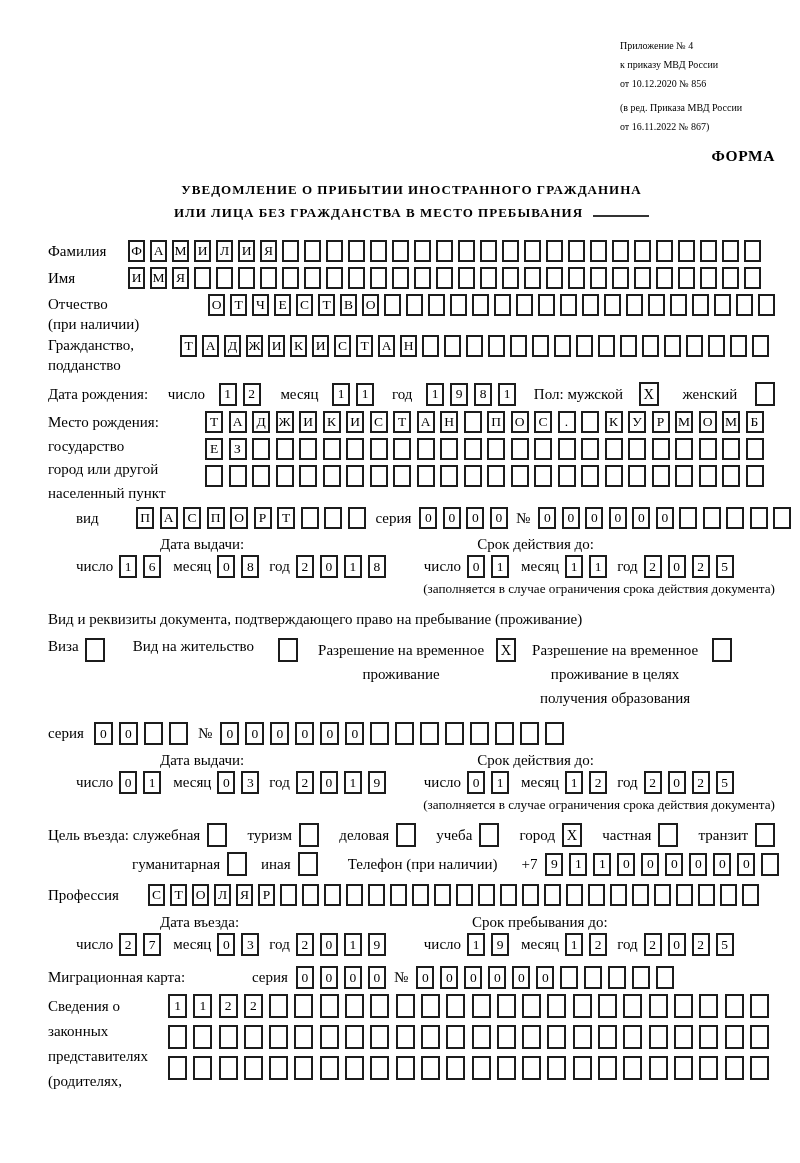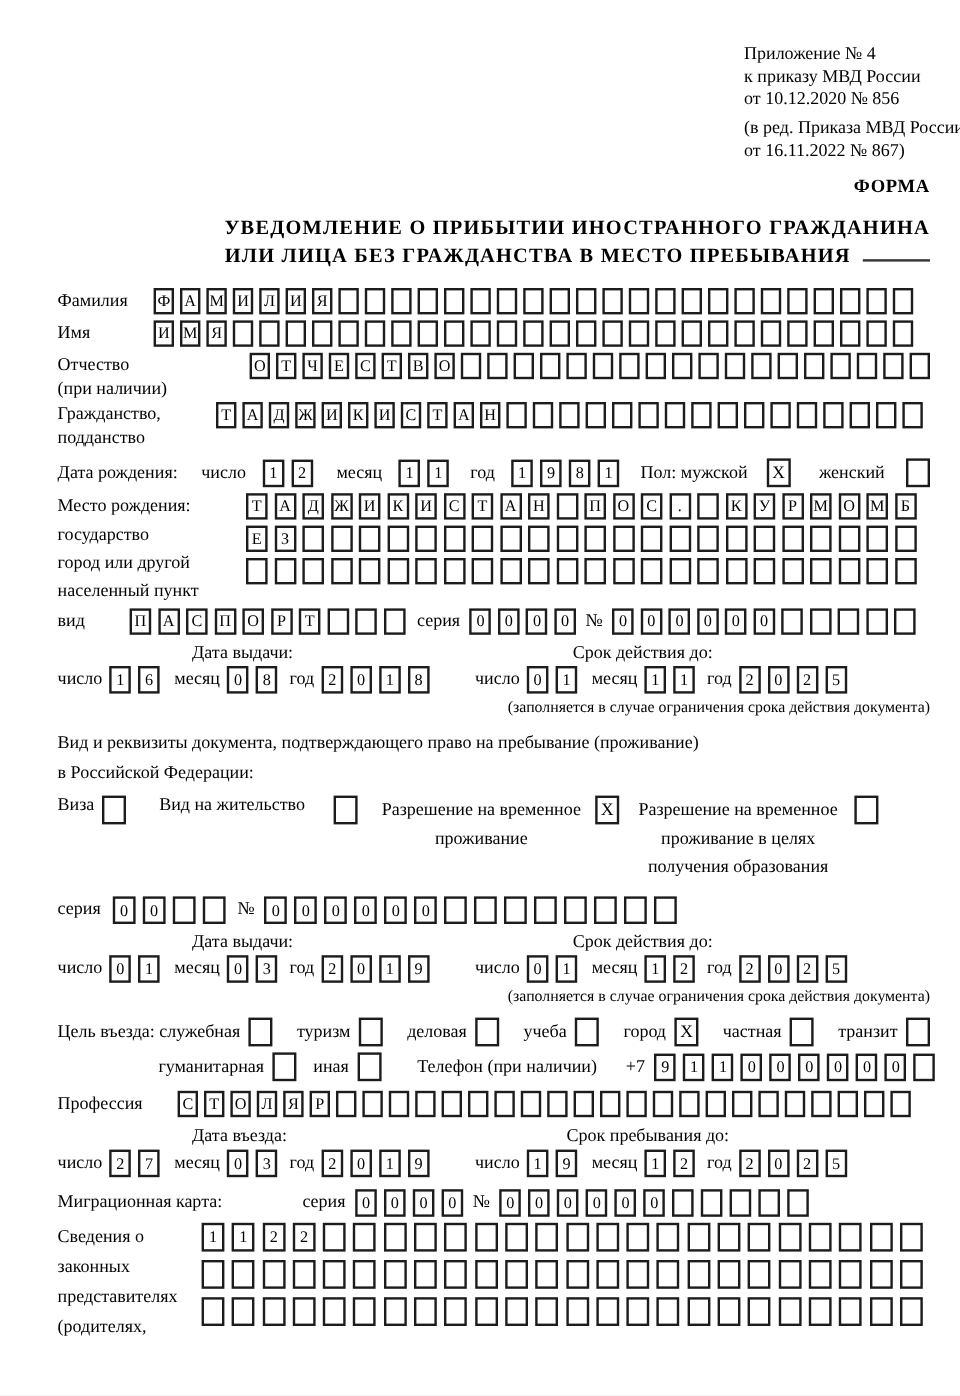--- a/index.html
+++ b/index.html
@@ -2,24 +2,24 @@
 <html><head>
 <meta charset="utf-8">
 <style>
   html,body{margin:0;padding:0;background:#e8e8e8;}
   .page{
     width:800px;height:1163px;background:#ffffff;color:#000;
     box-sizing:border-box;padding:36px 25px 0 48px;overflow:hidden;
     font-family:"Liberation Serif","DejaVu Serif",serif;font-size:15px;
     position:relative;margin:0 auto;
   }
-  .annex{margin-left:572px;font-size:15px;line-height:19px;white-space:nowrap;}
+  .annex{margin-left:572px;font-size:10px;line-height:19px;white-space:nowrap;}
   .annex-gap{height:5px;}
   .forma{text-align:right;font-weight:bold;font-size:15.5px;margin-top:11px;letter-spacing:.6px;}
-  .title{text-align:right;font-weight:bold;font-size:17px;line-height:23px;margin-top:13px;letter-spacing:1px;}
+  .title{text-align:center;font-weight:bold;font-size:13px;line-height:23px;margin-top:13px;letter-spacing:1px;}
   .blank{display:inline-block;width:56px;border-bottom:2.5px solid #333;height:10px;margin-left:10px;}
   .sec-heading{font-weight:bold;font-size:15.2px;margin-top:18px;letter-spacing:.4px;white-space:nowrap;}
 
   .frow{display:flex;align-items:center;}
   .frow.top{align-items:flex-start;}
   .flabel{flex:none;line-height:19px;}
   .flabel.two{line-height:20px;}
   .dlbl{flex:none;white-space:nowrap;}
 
   .cellrow{display:flex;gap:5px;flex:none;}
@@ -44,21 +44,21 @@
   .note{text-align:right;font-size:13.2px;margin-top:3px;}
   .ptext{margin-top:3px;line-height:25px;}
   .ptext.first{margin-top:10px;}
   .options{display:flex;align-items:flex-start;margin-top:6px;}
   .optcol{display:flex;flex-direction:column;align-items:center;text-align:center;line-height:24px;flex:none;}
   .spread{justify-content:space-between;}
   .pair{display:flex;align-items:center;gap:7px;flex:none;}
   .repright{display:flex;flex-direction:column;gap:7px;}.ml6{margin-left:6px;}.ml8{margin-left:8px;}.ml10{margin-left:10px;}
   .ml12{margin-left:12px;}.ml14{margin-left:14px;}.ml16{margin-left:16px;}.ml20{margin-left:20px;}.ml24{margin-left:24px;}.ml28{margin-left:28px;}.ml30{margin-left:30px;}
   .ml38{margin-left:38px;}
-  .mt1{margin-top:1px;}.mt2{margin-top:2px;}.mt5{margin-top:5px;}.mt7{margin-top:7px;justify-content:space-between;}.mt8{margin-top:8px;}.mt10{margin-top:10px;}
+  .mt1{margin-top:1px;}.mt2{margin-top:2px;margin-left:28px;}.mt5{margin-top:5px;}.mt7{margin-top:7px;justify-content:space-between;}.mt8{margin-top:8px;}.mt10{margin-top:10px;}
   .mt12{margin-top:12px;}.mt16{margin-top:16px;}
 </style>
 </head>
 <body>
 
 <div class="page">
 
   <div class="annex">
     <div>Приложение № 4</div>
     <div>к приказу МВД России</div>
@@ -405,21 +405,20 @@
     <span class="cellrow wide ml6">
         <span class="cell">2</span>
         <span class="cell">0</span>
         <span class="cell">2</span>
         <span class="cell">5</span>
       </span>
   </div>
   <div class="note">(заполняется в случае ограничения срока действия документа)</div>
 
   <div class="ptext first">Вид и реквизиты документа, подтверждающего право на пребывание (проживание)</div>
-  <div class="ptext" style="margin-top:0">в Российской Федерации:</div>
 
   <div class="options">
     <span class="dlbl">Виза</span>
     <span class="checkbox ml6"></span>
     <span class="dlbl ml28">Вид на жительство</span>
     <span class="checkbox ml24"></span>
     <span class="optcol ml20">
       <span>Разрешение на временное</span>
       <span>проживание</span>
     </span>

